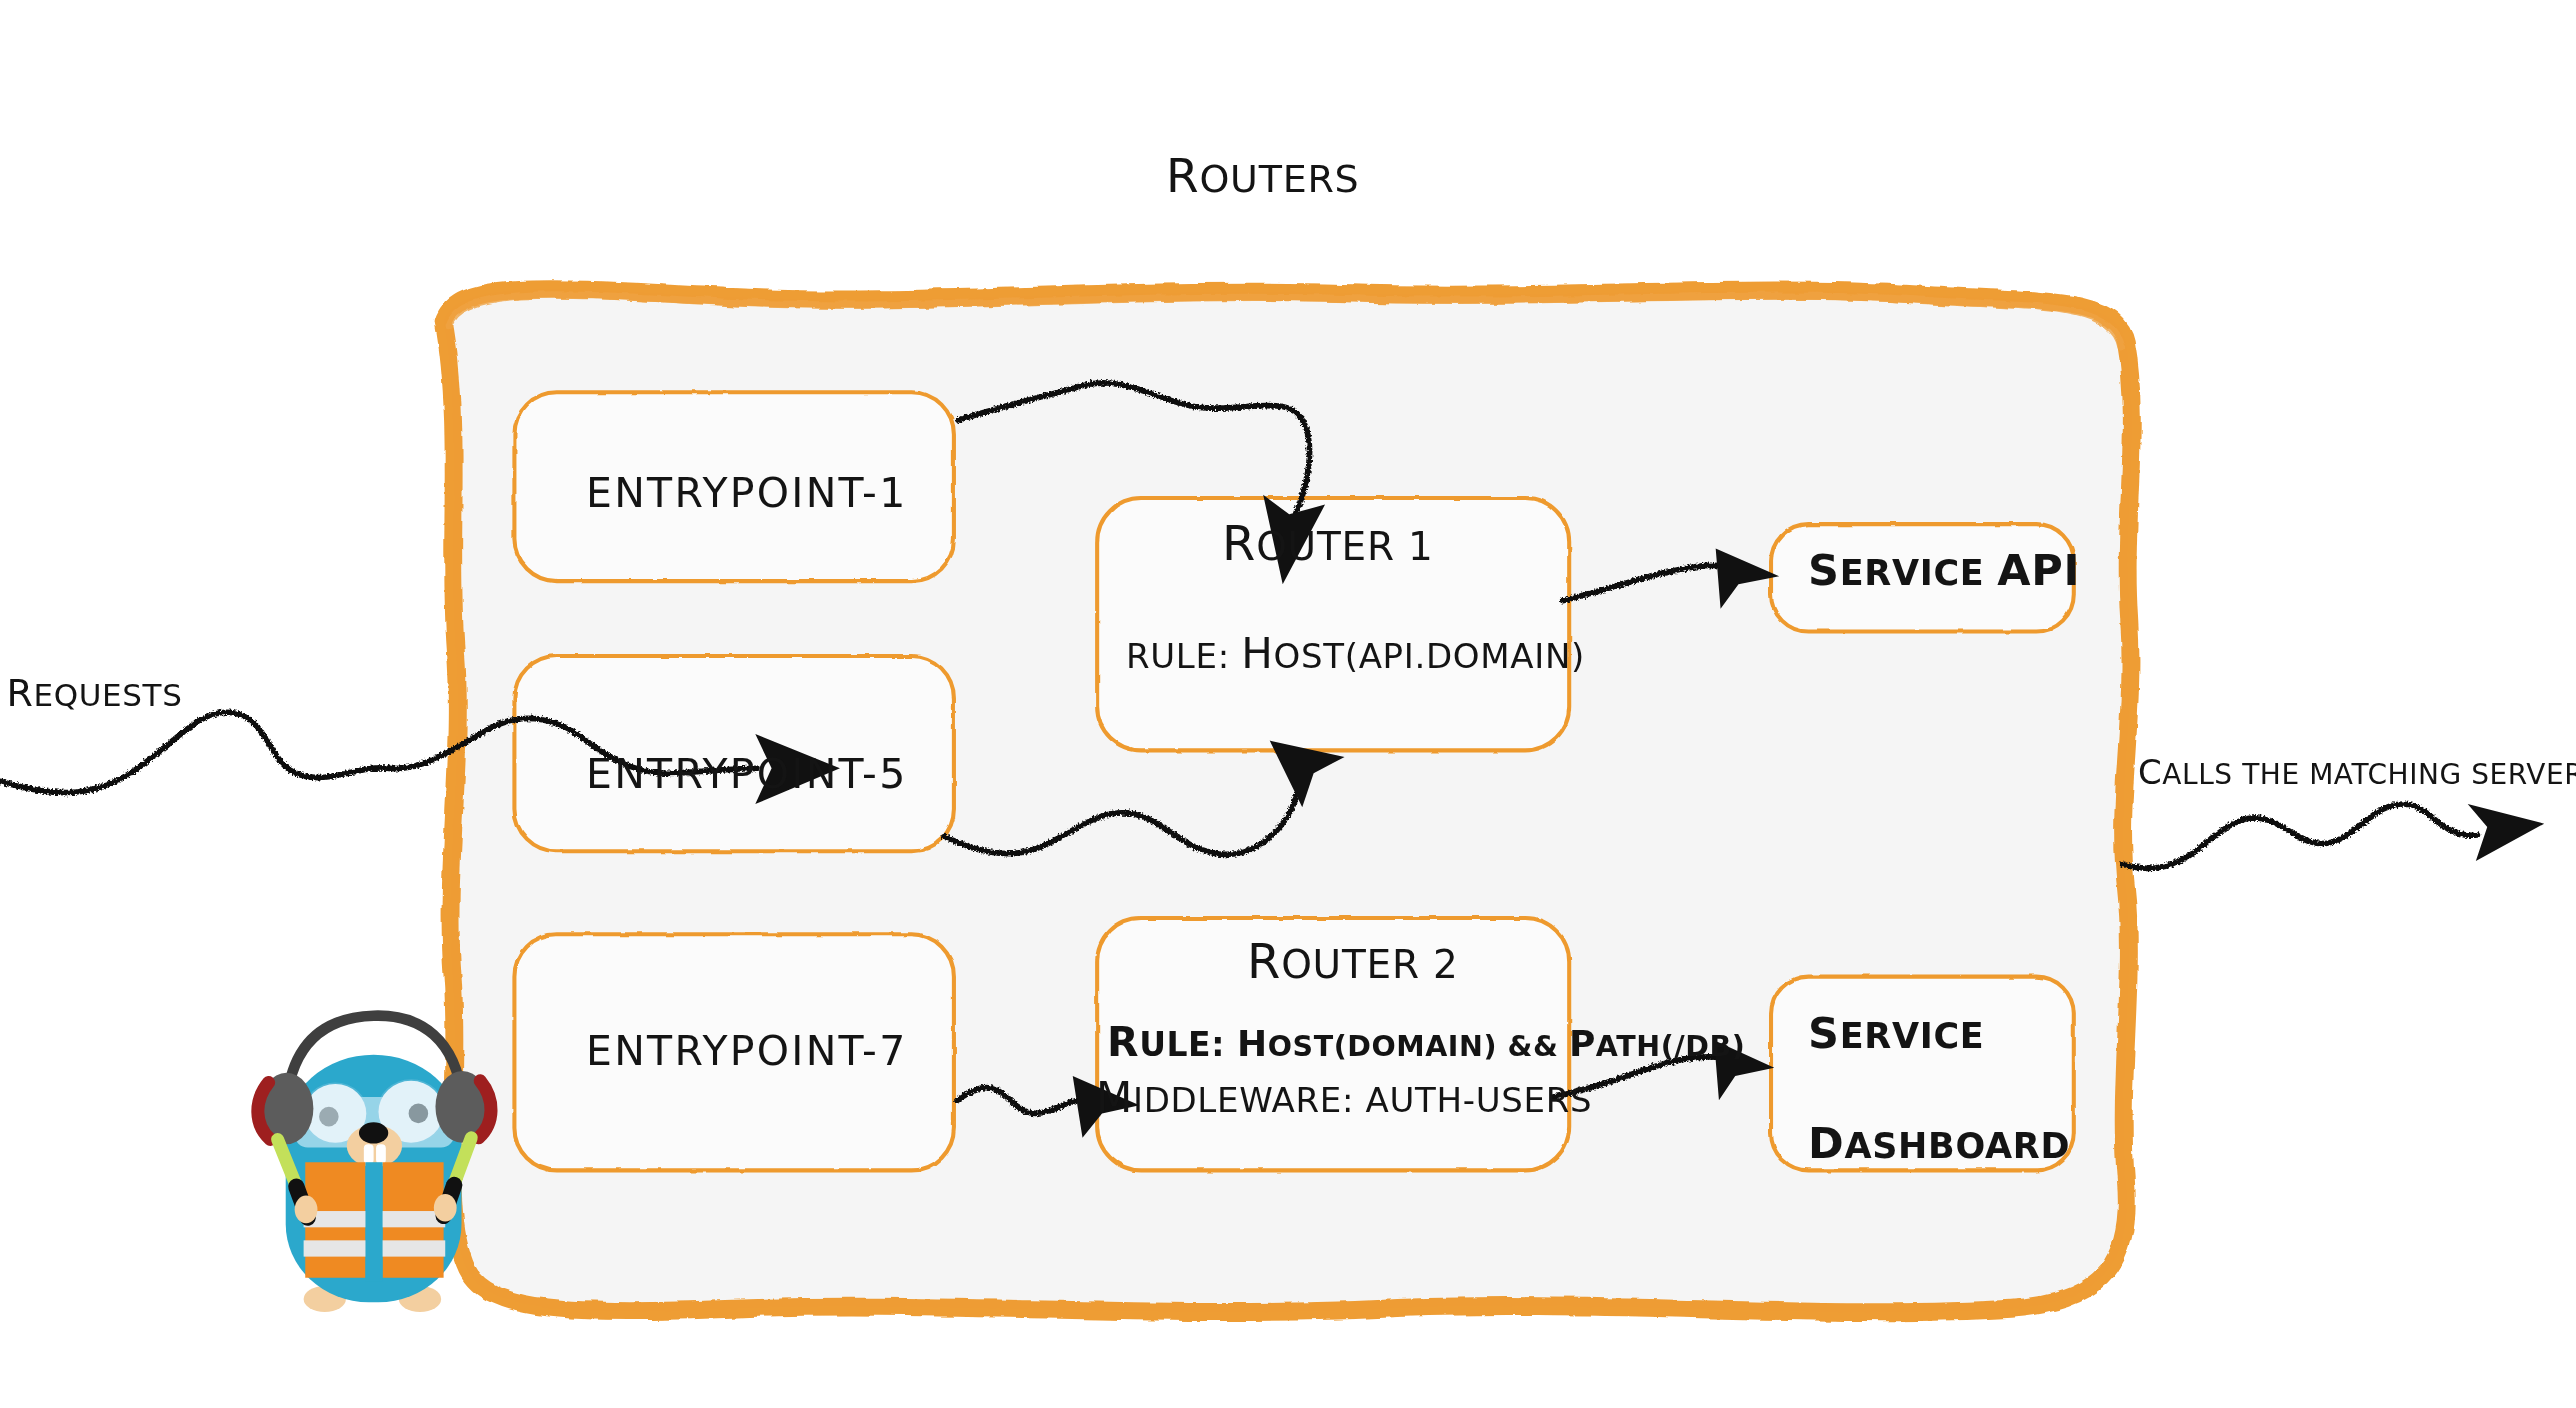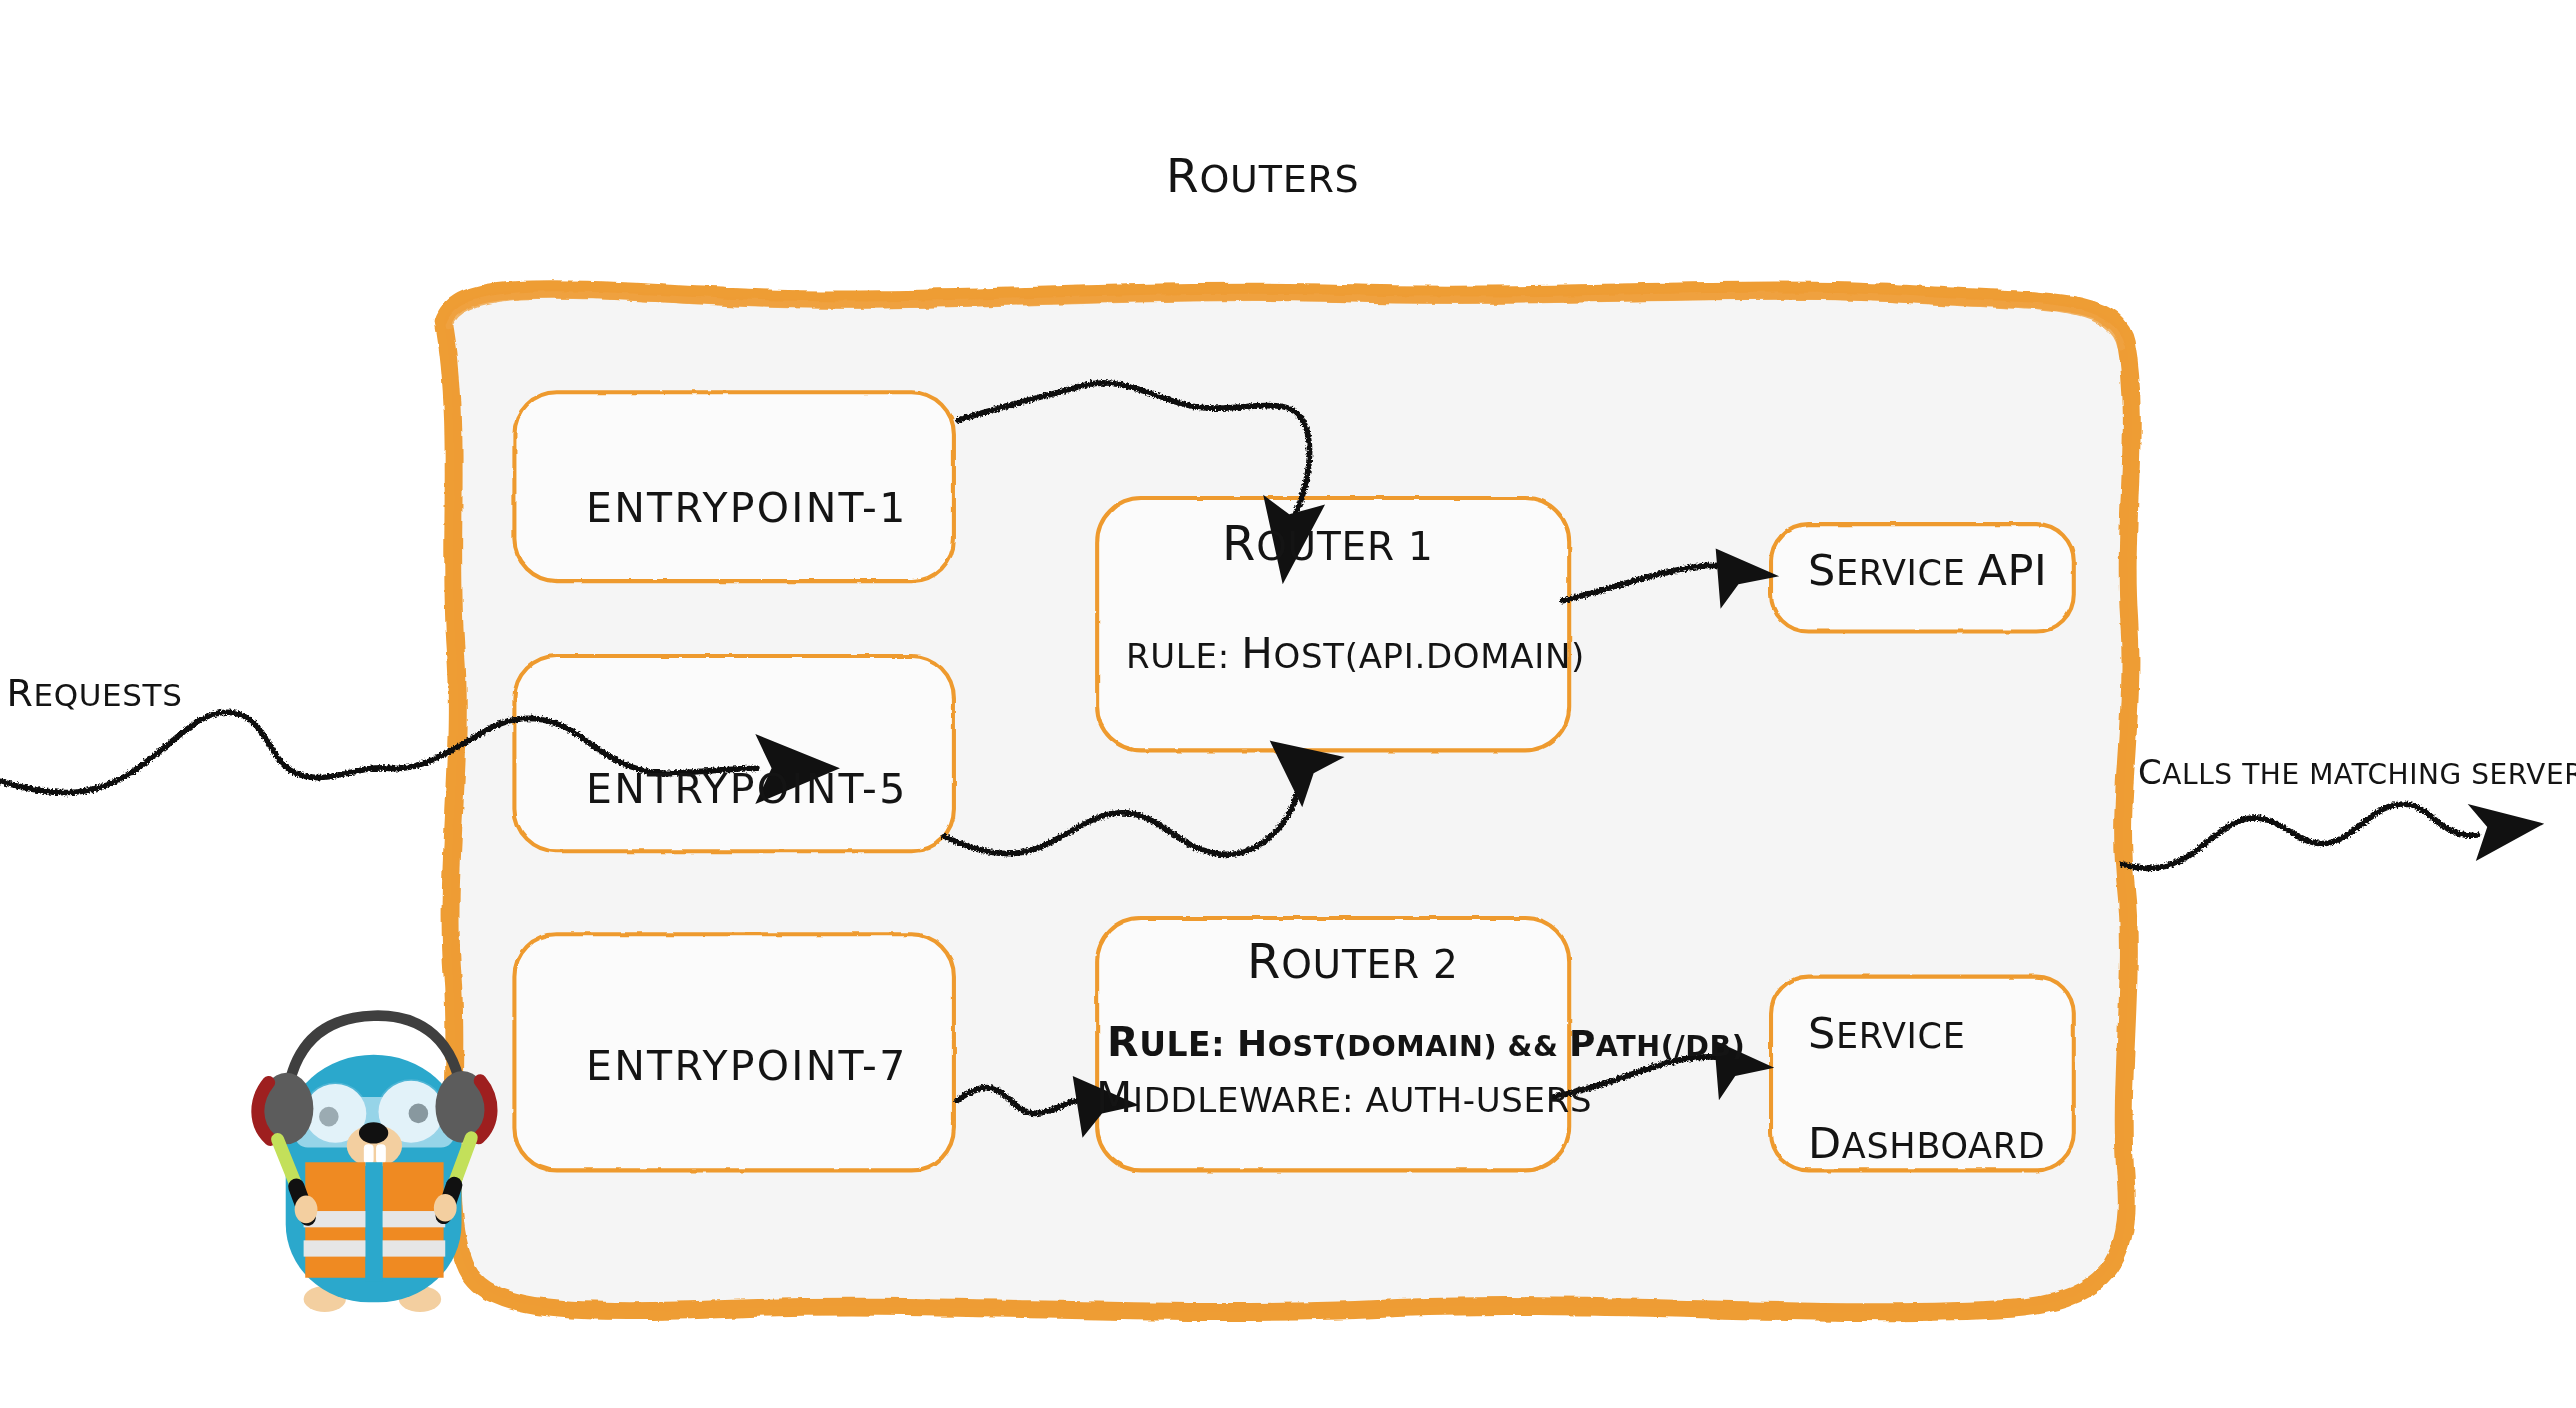--- a/index.html
+++ b/index.html
@@ -41,41 +41,40 @@
 
   #title-routers {
     left: 1166px; top: 149px;
     font-size: 38px;
   }
   #title-routers .cap { font-size: 47px; }
 
   .ep-label {
     font-size: 41px;
     letter-spacing: 0.055em;
-    margin-top: 15px;
   }
 
   #ep1-label { left: 586px; top: 470px; }
   #ep2-label { left: 586px; top: 751px; }
   #ep3-label { left: 586px; top: 1028px; }
 
   .router-title { font-size: 39px; }
   .router-title .cap { font-size: 48px; }
 
   #r1-title { left: 1222px; top: 516px; }
   #r1-rule  { left: 1126px; top: 630px; font-size: 34px; }
   #r1-rule .cap { font-size: 42px; }
 
   #r2-title { left: 1223px; top: 934px; margin-left: 24px; }
   #r2-rule  { left: 1107px; top: 1019px; font-size: 28.5px; font-weight: bold; }
   #r2-rule .cap { font-size: 36px; }
   #r2-mw    { left: 1096px; top: 1074px; font-size: 34px; }
   #r2-mw .cap { font-size: 42px; }
 
-  .svc-label { font-size: 35px; }
+  .svc-label { font-size: 35px; font-weight: bold; }
   .svc-label .cap { font-size: 43px; }
   #svc-api-label { left: 1808px; top: 546px; }
   #svc-dash-l1 { left: 1808px; top: 1009px; }
   #svc-dash-l2 { left: 1808px; top: 1119px; }
 
   #requests-label { left: 6.5px; top: 672px; font-size: 31px; }
   #requests-label .cap { font-size: 38px; }
 
   #calls-label { left: 2138px; top: 753px; font-size: 28px; }
   #calls-label .cap { font-size: 34px; }

